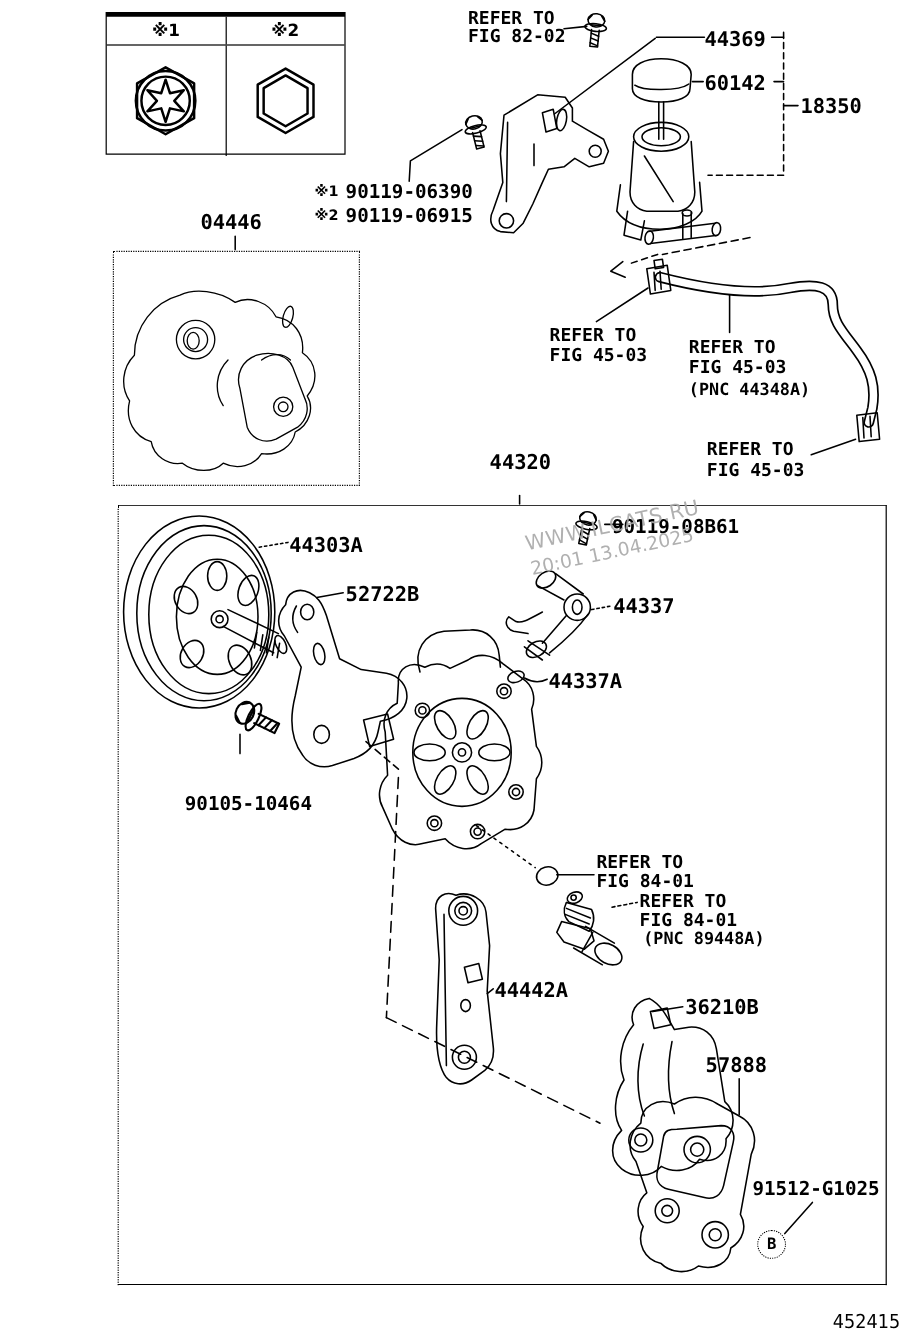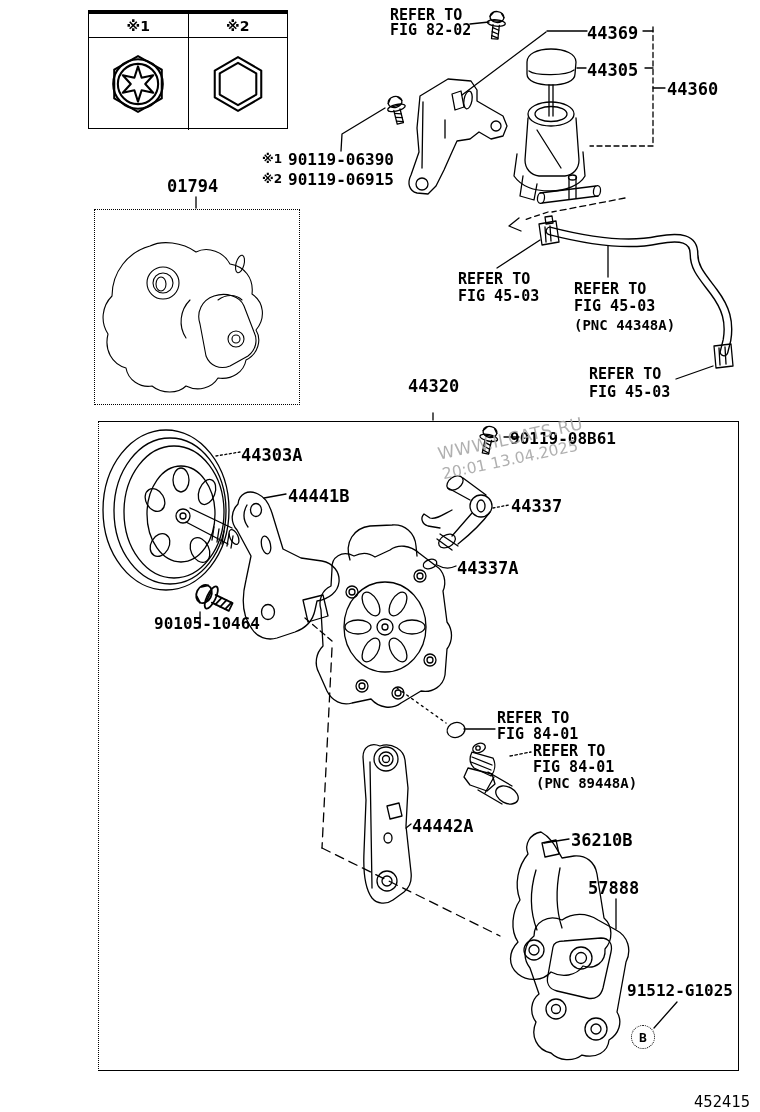--- a/index.html
+++ b/index.html
@@ -276,51 +276,51 @@
     </div>
   </div>
 
   <div class="sealkit-box"></div>
   <div class="main-box"></div>
 
   <div class="lbl refer" style="left:390px;top:6px">REFER TO</div>
   <div class="lbl refer" style="left:390px;top:21px">FIG 82-02</div>
 
   <div class="lbl part" style="left:587px;top:23px">44369</div>
-  <div class="lbl part" style="left:587px;top:60px">44305</div>
-  <div class="lbl part" style="left:667px;top:79px">44360</div>
+  <div class="lbl part" style="left:587px;top:60px">60142</div>
+  <div class="lbl part" style="left:667px;top:79px">18350</div>
 
   <div class="lbl fn-row" style="left:262px;top:150px">
     <span class="fn-mark">※1</span>
     <span class="fn-part">90119-06390</span>
   </div>
   <div class="lbl fn-row" style="left:262px;top:170px">
     <span class="fn-mark">※2</span>
     <span class="fn-part">90119-06915</span>
   </div>
 
-  <div class="lbl part" style="left:167px;top:176px">01794</div>
+  <div class="lbl part" style="left:167px;top:176px">04446</div>
 
   <div class="lbl refer" style="left:458px;top:270px">REFER TO</div>
   <div class="lbl refer" style="left:458px;top:287px">FIG 45-03</div>
 
   <div class="lbl refer" style="left:574px;top:280px">REFER TO</div>
   <div class="lbl refer" style="left:574px;top:297px">FIG 45-03</div>
   <div class="lbl pnc" style="left:574px;top:317px">(PNC 44348A)</div>
 
   <div class="lbl refer" style="left:589px;top:365px">REFER TO</div>
   <div class="lbl refer" style="left:589px;top:383px">FIG 45-03</div>
 
   <div class="lbl part" style="left:408px;top:376px">44320</div>
   <div class="lbl part-sm" style="left:510px;top:429px">90119-08B61</div>
   <div class="lbl part" style="left:241px;top:445px">44303A</div>
-  <div class="lbl part" style="left:288px;top:486px">44441B</div>
+  <div class="lbl part" style="left:288px;top:486px">52722B</div>
   <div class="lbl part" style="left:511px;top:496px">44337</div>
   <div class="lbl part" style="left:457px;top:558px">44337A</div>
-  <div class="lbl part-sm" style="left:154px;top:614px">90105-10464</div>
+  <div class="lbl part-sm" style="left:154px;top:660px">90105-10464</div>
 
   <div class="lbl refer" style="left:497px;top:709px">REFER TO</div>
   <div class="lbl refer" style="left:497px;top:725px">FIG 84-01</div>
 
   <div class="lbl refer" style="left:533px;top:742px">REFER TO</div>
   <div class="lbl refer" style="left:533px;top:758px">FIG 84-01</div>
   <div class="lbl pnc" style="left:536px;top:775px">(PNC 89448A)</div>
 
   <div class="lbl part" style="left:412px;top:816px">44442A</div>
   <div class="lbl part" style="left:571px;top:830px">36210B</div>

